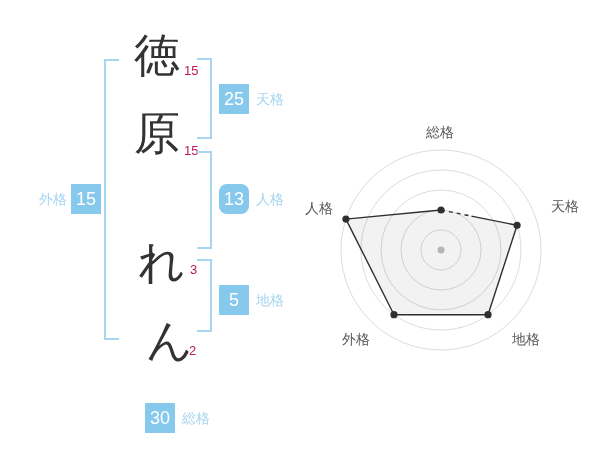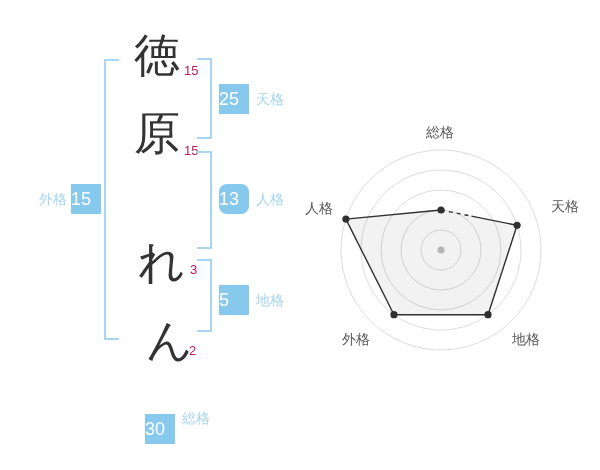--- a/index.html
+++ b/index.html
@@ -19,21 +19,21 @@
   .bracket{position:absolute;box-sizing:border-box;}
   .bracket-left{
     border-left:2px solid #a7d5f2;border-top:2px solid #a7d5f2;border-bottom:2px solid #a7d5f2;
   }
   .bracket-right{
     border-right:2px solid #a7d5f2;border-top:2px solid #a7d5f2;border-bottom:2px solid #a7d5f2;
   }
   
   .valbox{
     position:absolute;width:30px;height:30px;background:#87c8ed;color:#ffffff;
-    font-size:18px;line-height:30px;text-align:left;
+    font-size:18px;line-height:30px;text-align:center;
   }
   .vallabel{
     position:absolute;font-size:14px;line-height:15px;color:#a7d5f2;white-space:nowrap;
   }
   .vallabel-right{text-align:right;}
   
   #radar-svg{position:absolute;left:0;top:0;}
 </style>
 </head>
 <body>
@@ -62,21 +62,21 @@
 
   <div class="valbox" style="left:219px;top:184px;border-radius:8px;">13</div>
   <div class="vallabel" style="left:256px;top:192px;">人格</div>
 
   <div class="valbox" style="left:219px;top:285px;">5</div>
   <div class="vallabel" style="left:256px;top:293px;">地格</div>
 
   <div class="vallabel vallabel-right" style="left:30px;top:192px;width:37px;">外格</div>
   <div class="valbox" style="left:71px;top:184px;">15</div>
 
-  <div class="valbox" style="left:145px;top:414px;">30</div>
+  <div class="valbox" style="left:145px;top:403px;">30</div>
   <div class="vallabel" style="left:182px;top:411px;">総格</div>
 
   <svg id="radar-svg" width="600" height="470" viewBox="0 0 600 470">
       <circle cx="441" cy="250" r="20" fill="none" stroke="#dcdcdc" stroke-width="1"></circle>
       <circle cx="441" cy="250" r="40" fill="none" stroke="#dcdcdc" stroke-width="1"></circle>
       <circle cx="441" cy="250" r="60" fill="none" stroke="#dcdcdc" stroke-width="1"></circle>
       <circle cx="441" cy="250" r="80" fill="none" stroke="#dcdcdc" stroke-width="1"></circle>
       <circle cx="441" cy="250" r="100" fill="none" stroke="#dcdcdc" stroke-width="1"></circle>
       <circle cx="441" cy="250" r="3.5" fill="#c0c0c0"></circle>
       <polygon points="441,210 517.0845213036123,225.27864045000422 488.02282018339787,314.7213595499958 393.9771798166022,314.7213595499958 345.89434837048464,219.09830056250522" fill="rgba(0,0,0,0.05)" stroke="none"></polygon>

